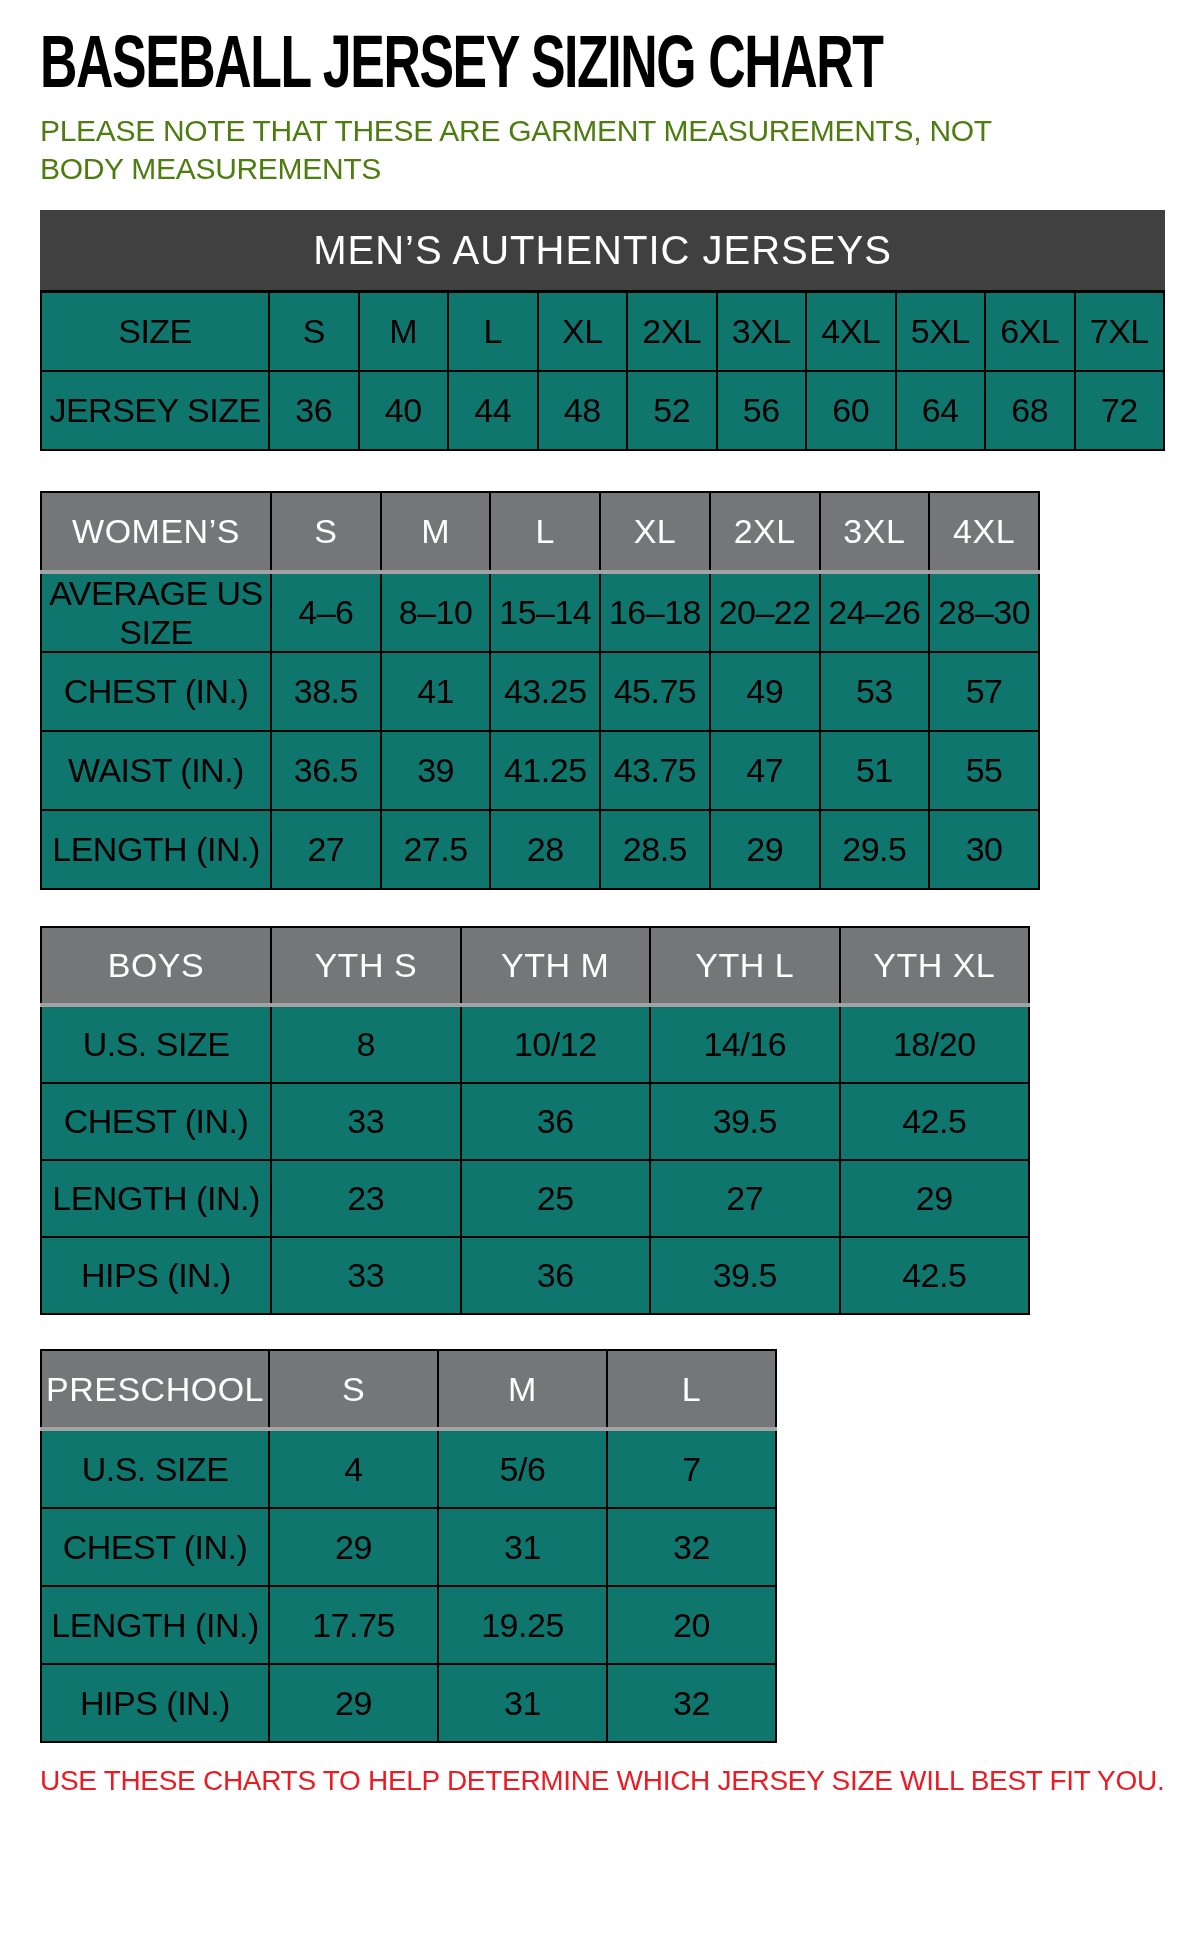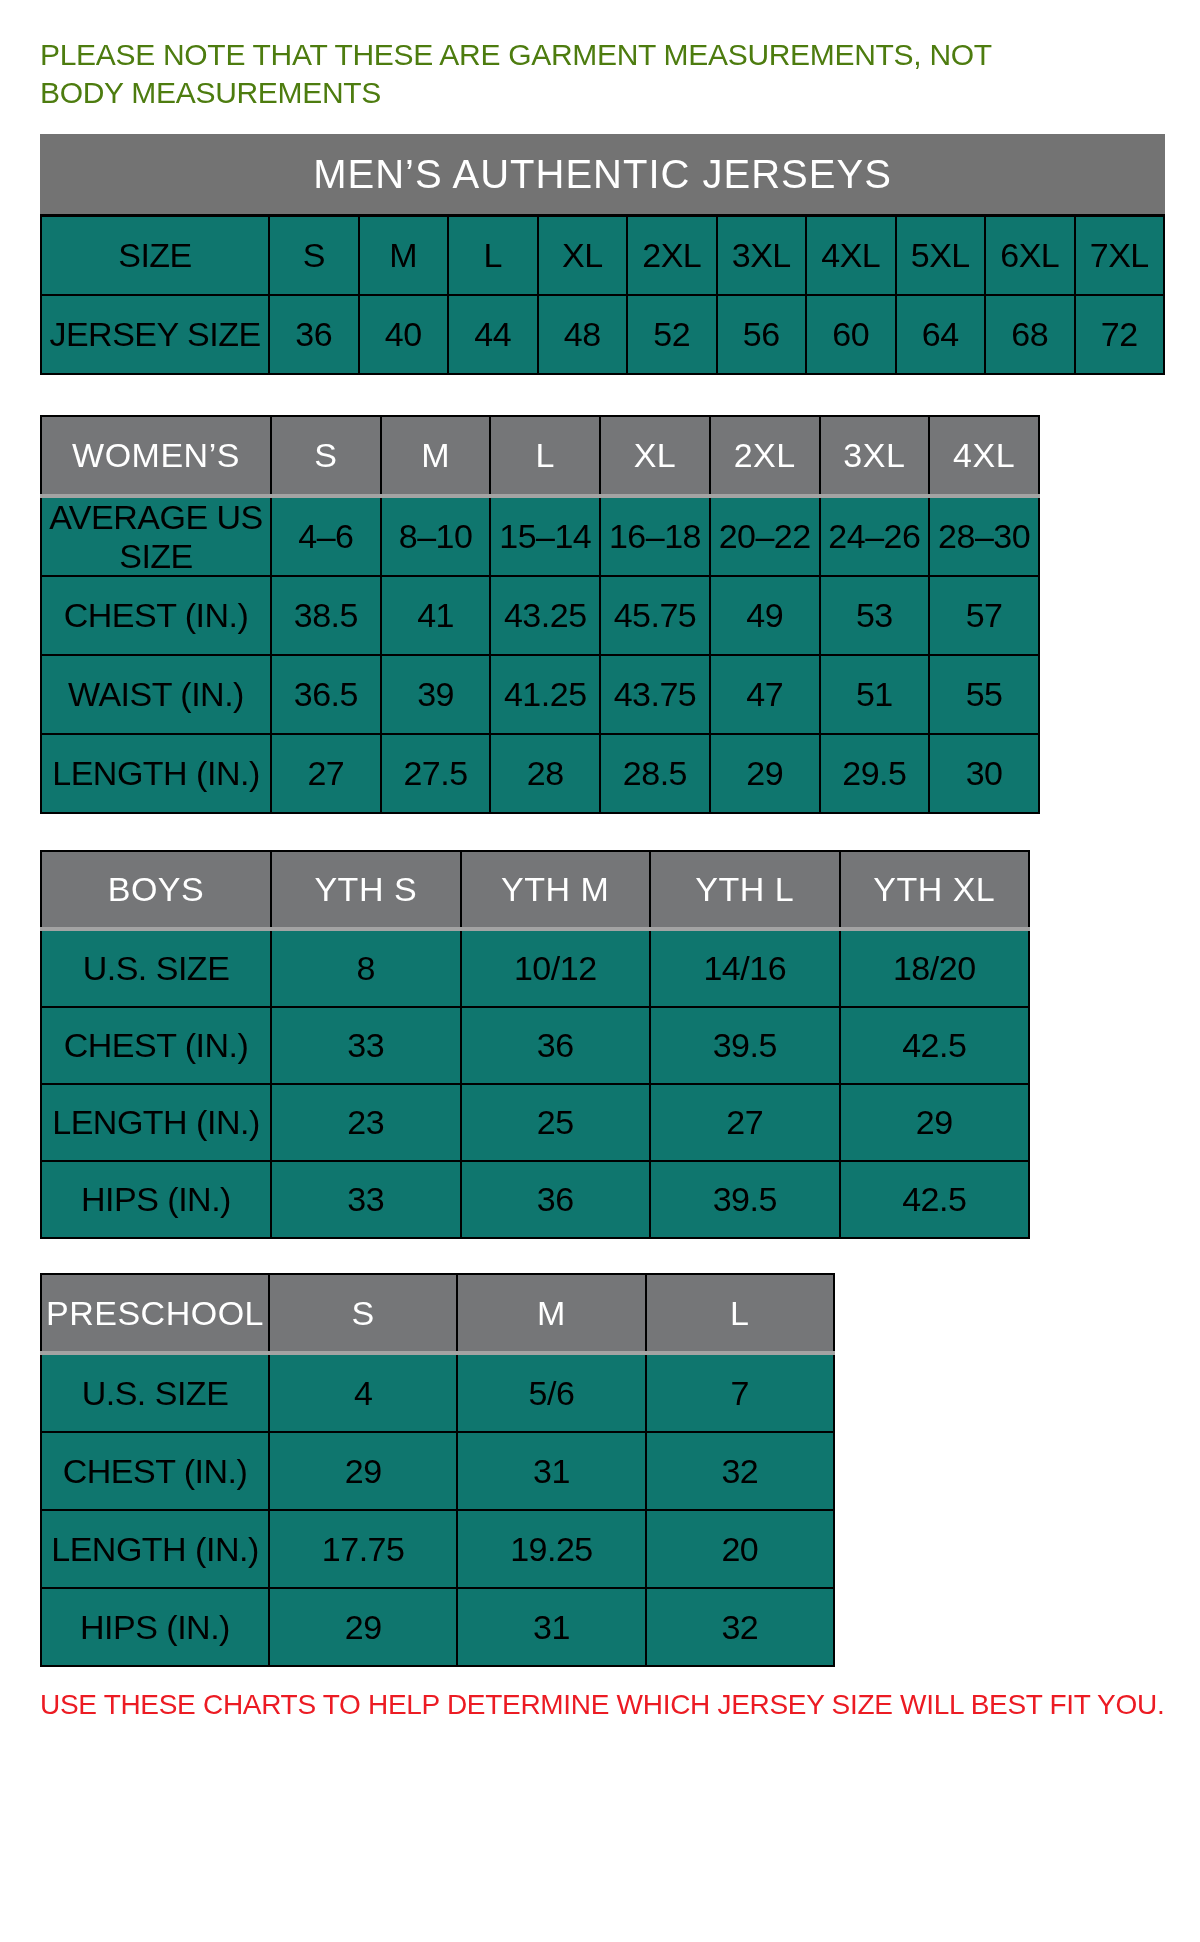--- a/index.html
+++ b/index.html
@@ -28,21 +28,21 @@
     max-width: 990px;
     font-size: 30px;
     line-height: 38px;
     letter-spacing: -0.3px;
     color: #4d7c0f;
   }
 
   .banner {
     margin-top: 22px;
     width: 1125px; height: 80px;
-    background: #737373;
+    background: #404040;
     color: #fff;
     display: flex; align-items: center; justify-content: center;
     font-size: 40px; letter-spacing: 1px;
   }
 
   table.grid {
     border-collapse: collapse;
     table-layout: fixed;
     background: #0f766e;
   }
@@ -59,21 +59,21 @@
   }
   table.mens { width: 1125px; border-top: 3px solid #000; }
   table.mens td { height: 77px; }
 
   table.womens { width: 1000px; margin-top: 40px; }
   table.womens td { height: 77px; }
 
   table.boys { width: 990px; margin-top: 36px; padding-left: 28px; }
   table.boys td { height: 75px; }
 
-  table.preschool { width: 795px; margin-top: 34px; padding-left: 23px; }
+  table.preschool { width: 737px; margin-top: 34px; padding-left: 23px; }
   table.preschool td { height: 76px; }
 
   table.grid tr.head td {
     background: #757678;
     color: #fff;
     border-bottom: 4px solid #a3a3a3;
     letter-spacing: 0.5px;
   }
 
   .footer {
@@ -82,20 +82,23 @@
     letter-spacing: -0.3px;
     color: #ec1b23;
     white-space: nowrap;
   }
 </style>
 </head>
 <body>
 
 <div class="page">
 
+  <div class="title-wrap">
+    <span class="title">BASEBALL JERSEY SIZING CHART</span>
+  </div>
 
   <div class="note">PLEASE NOTE THAT THESE ARE GARMENT MEASUREMENTS, NOT BODY MEASUREMENTS</div>
 
   <section>
     <div class="banner">MEN’S AUTHENTIC JERSEYS</div>
     <table class="grid mens">
       <colgroup>
           <col style="width:228px">
           <col>
           <col>

